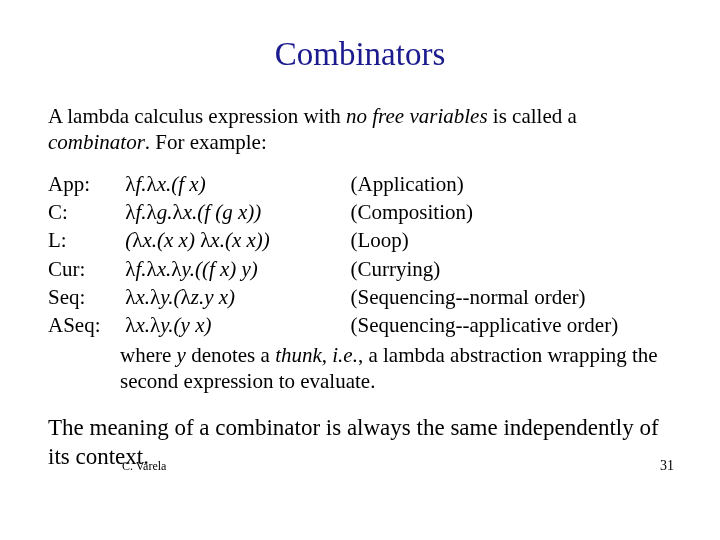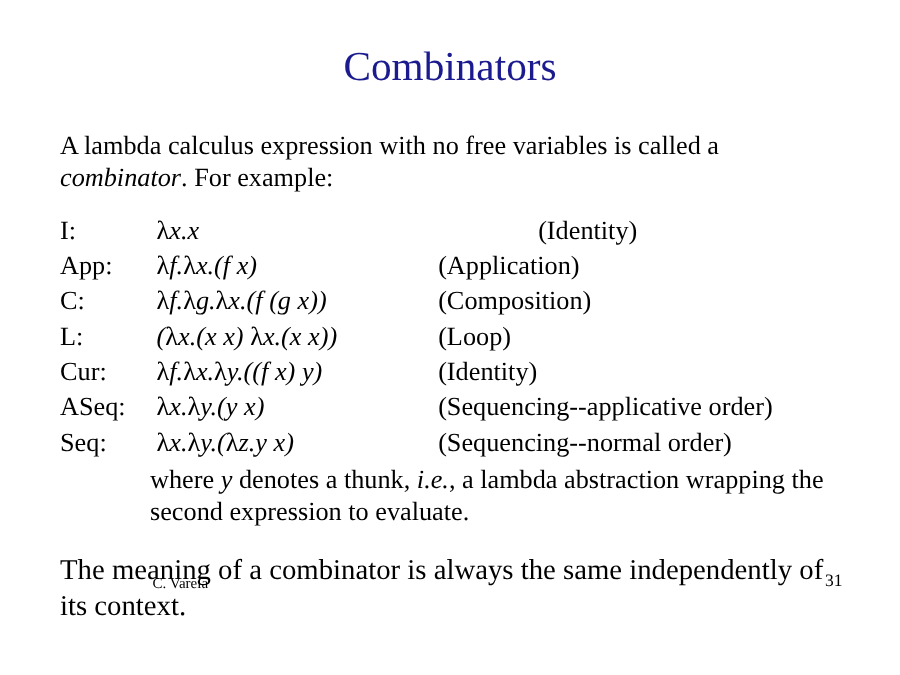--- a/index.html
+++ b/index.html
@@ -23,40 +23,40 @@
     font-size: 33px;
     color: #1b1b8f;
     margin: 8px 0 30px 0;
     font-weight: normal;
   }
   .intro {
     font-size: 21px;
     line-height: 1.25;
     margin: 0 0 14px 0;
   }
-  .intro .nfv { }
+  .intro .nfv { font-style: italic; }
   .intro .comb { font-style: italic; margin-top: 48px; }
   .rows {
     font-size: 21px;
     line-height: 1.35;
     margin-left: 0;
   }
   .row { white-space: nowrap; }
   .c-name { display: inline-block; width: 72px; vertical-align: top; }
   .c-expr { display: inline-block; width: 220px; font-style: italic; vertical-align: top; }
   .c-expr .lam { font-style: normal; }
   .c-desc { display: inline-block; vertical-align: top; }
   .row0 .c-desc { padding-left: 80px; }
   .note {
     font-size: 21px;
     line-height: 1.25;
     margin: 2px 0 0 72px;
     max-width: 540px;
   }
-  .note .th { }
+  .note .th { font-style: italic; }
   .note .ie { font-style: italic; text-align: right; }
   .closing {
     font-size: 23px;
     line-height: 1.25;
     margin: 20px 0 0 0;
   }
   .footer-author {
     position: absolute;
     left: 122px;
     bottom: 18px;
@@ -75,54 +75,49 @@
 
 <div class="slide">
 
   <h1 class="title">Combinators</h1>
 
   <p class="intro">
     <span>A lambda calculus expression with </span><span class="nfv">no free variables</span><span> is called a </span><span class="comb">combinator</span><span>.  For example:</span>
   </p>
 
   <div class="rows">
-    <div class="row row0">
-      <span class="c-name">I:</span>
-      <span class="c-expr"><span class="lam">λ</span>x.x</span>
-      <span class="c-desc">(Identity)</span>
-    </div>
     <div class="row">
       <span class="c-name">App:</span>
       <span class="c-expr"><span class="lam">λ</span>f.<span class="lam">λ</span>x.(f x)</span>
       <span class="c-desc">(Application)</span>
     </div>
     <div class="row">
       <span class="c-name">C:</span>
       <span class="c-expr"><span class="lam">λ</span>f.<span class="lam">λ</span>g.<span class="lam">λ</span>x.(f (g x))</span>
       <span class="c-desc">(Composition)</span>
     </div>
     <div class="row">
       <span class="c-name">L:</span>
       <span class="c-expr">(<span class="lam">λ</span>x.(x x) <span class="lam">λ</span>x.(x x))</span>
       <span class="c-desc">(Loop)</span>
     </div>
     <div class="row">
       <span class="c-name">Cur:</span>
       <span class="c-expr"><span class="lam">λ</span>f.<span class="lam">λ</span>x.<span class="lam">λ</span>y.((f x) y)</span>
-      <span class="c-desc">(Identity)</span>
+      <span class="c-desc">(Currying)</span>
+    </div>
+    <div class="row">
+      <span class="c-name">Seq:</span>
+      <span class="c-expr"><span class="lam">λ</span>x.<span class="lam">λ</span>y.(<span class="lam">λ</span>z.y x)</span>
+      <span class="c-desc">(Sequencing--normal order)</span>
     </div>
     <div class="row">
       <span class="c-name">ASeq:</span>
       <span class="c-expr"><span class="lam">λ</span>x.<span class="lam">λ</span>y.(y x)</span>
       <span class="c-desc">(Sequencing--applicative order)</span>
-    </div>
-    <div class="row">
-      <span class="c-name">Seq:</span>
-      <span class="c-expr"><span class="lam">λ</span>x.<span class="lam">λ</span>y.(<span class="lam">λ</span>z.y x)</span>
-      <span class="c-desc">(Sequencing--normal order)</span>
     </div>
 
     <div class="note">
       <span>where </span><span style="font-style:italic">y</span><span> denotes a </span><span class="th">thunk</span><span>, </span><span class="ie">i.e.</span><span>, a lambda abstraction wrapping the second expression to evaluate.</span>
     </div>
   </div>
 
   <p class="closing">The meaning of a combinator is always the same independently of its context.</p>
 
   <div class="footer-author">C. Varela</div>

